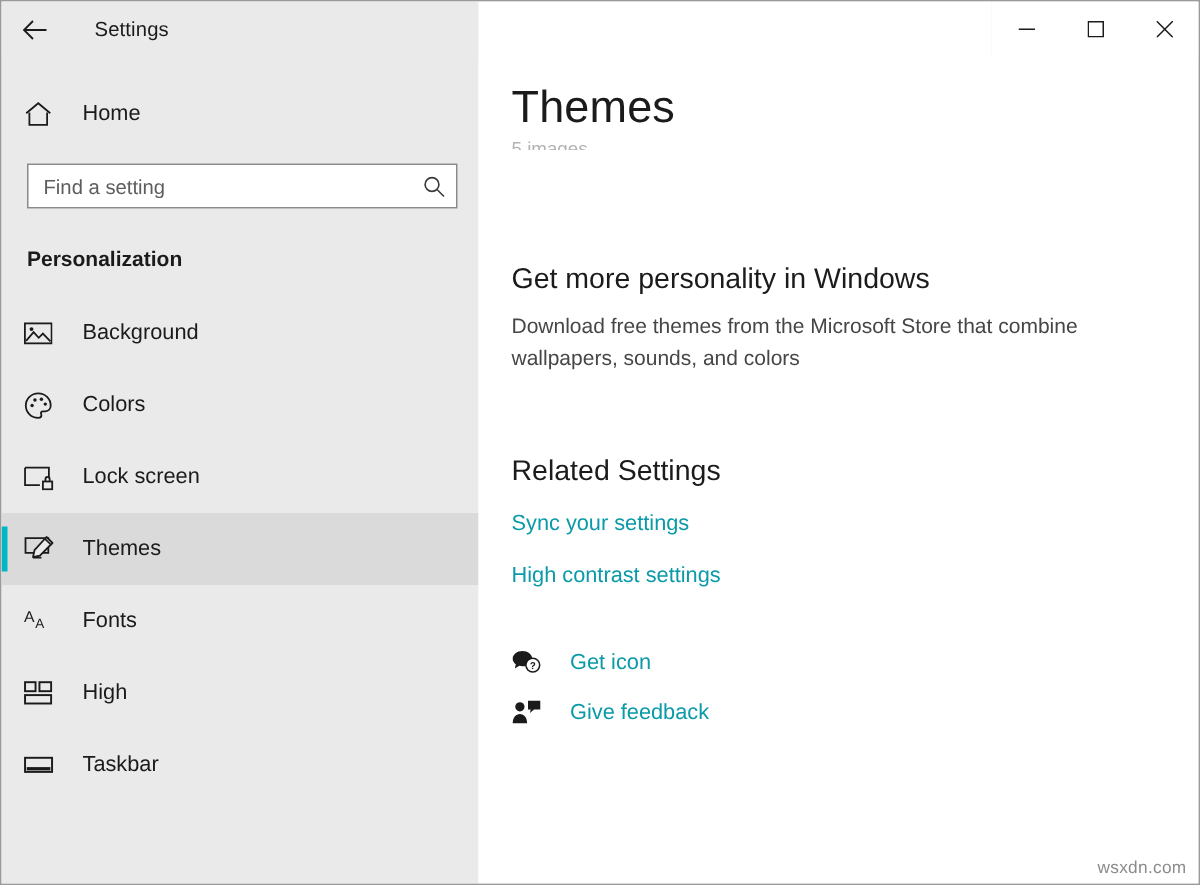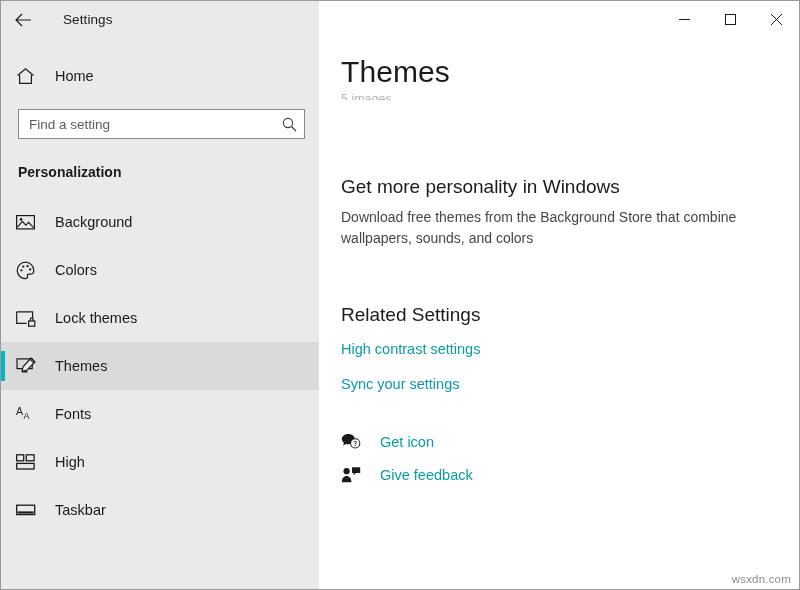--- a/index.html
+++ b/index.html
@@ -362,21 +362,21 @@
       </div>
 
       <div class="nav-item">
         <span class="nav-icon">
           <svg width="20" height="17" viewBox="0 0 20 17" fill="none">
             <path d="M0.7 1.8 H16.6 V8.4 M0.7 1.8 V13.4 H10.6" stroke="#1b1b1b" stroke-width="1.2" fill="none"></path>
             <rect x="12.6" y="11.0" width="6.2" height="5.2" stroke="#1b1b1b" stroke-width="1.2" fill="none"></rect>
             <path d="M14.3 11.0 V9.5 C14.3 8.5 15.1 7.9 15.7 7.9 C16.3 7.9 17.1 8.5 17.1 9.5 V11.0" stroke="#1b1b1b" stroke-width="1.2" fill="none"></path>
           </svg>
         </span>
-        <span class="nav-label">Lock themes</span>
+        <span class="nav-label">Lock screen</span>
       </div>
 
       <div class="nav-item selected">
         <span class="nav-icon">
           <svg width="20" height="18" viewBox="0 0 20 18" fill="none">
             <path d="M1.0 1.8 H16.2 V11.6 H1.0 Z" stroke="#1b1b1b" stroke-width="1.2" fill="none"></path>
             <path d="M6.0 14.8 H11.6 M8.6 11.6 V14.8" stroke="#1b1b1b" stroke-width="1.2"></path>
             <path d="M15.0 1.0 L19.0 5.0 L10.6 13.4 L6.0 14.4 L7.0 9.8 Z" fill="#eaeaea" stroke="#1b1b1b" stroke-width="1.2" stroke-linejoin="round"></path>
             <path d="M14.0 2.2 L17.8 6.0" stroke="#1b1b1b" stroke-width="1.1"></path>
           </svg>
@@ -419,34 +419,34 @@
   </div>
 
   <div class="content">
     <div class="content-inner">
 
       <h1 class="page-title">Themes</h1>
       <div class="clipped-text">5 images</div>
 
       <div class="block-personality">
         <h2 class="h2">Get more personality in Windows</h2>
-        <p class="body-text">Download free themes from the Background Store that combine wallpapers, sounds, and colors</p>
+        <p class="body-text">Download free themes from the Microsoft Store that combine wallpapers, sounds, and colors</p>
       </div>
 
       <div class="block-related">
         <h2 class="h2">Related Settings</h2>
         <div class="related-links">
 
 
           <div class="link-row">
+            <span class="link">Sync your settings</span>
+          </div>
+
+          <div class="link-row">
             <span class="link">High contrast settings</span>
-          </div>
-
-          <div class="link-row">
-            <span class="link">Sync your settings</span>
           </div>
 
         </div>
       </div>
 
       <div class="help-block">
         <div class="help-row">
           <span class="help-icon">
             <svg width="20" height="17" viewBox="0 0 20 17" fill="none">
               <path d="M7.3 1.0 C3.7 1.0 0.8 3.3 0.8 6.1 C0.8 7.6 1.6 8.9 2.9 9.8 L2.2 12.6 L5.2 10.9 C5.9 11.1 6.6 11.2 7.3 11.2 C10.9 11.2 13.8 8.9 13.8 6.1 C13.8 3.3 10.9 1.0 7.3 1.0 Z" fill="#1b1b1b"></path>

